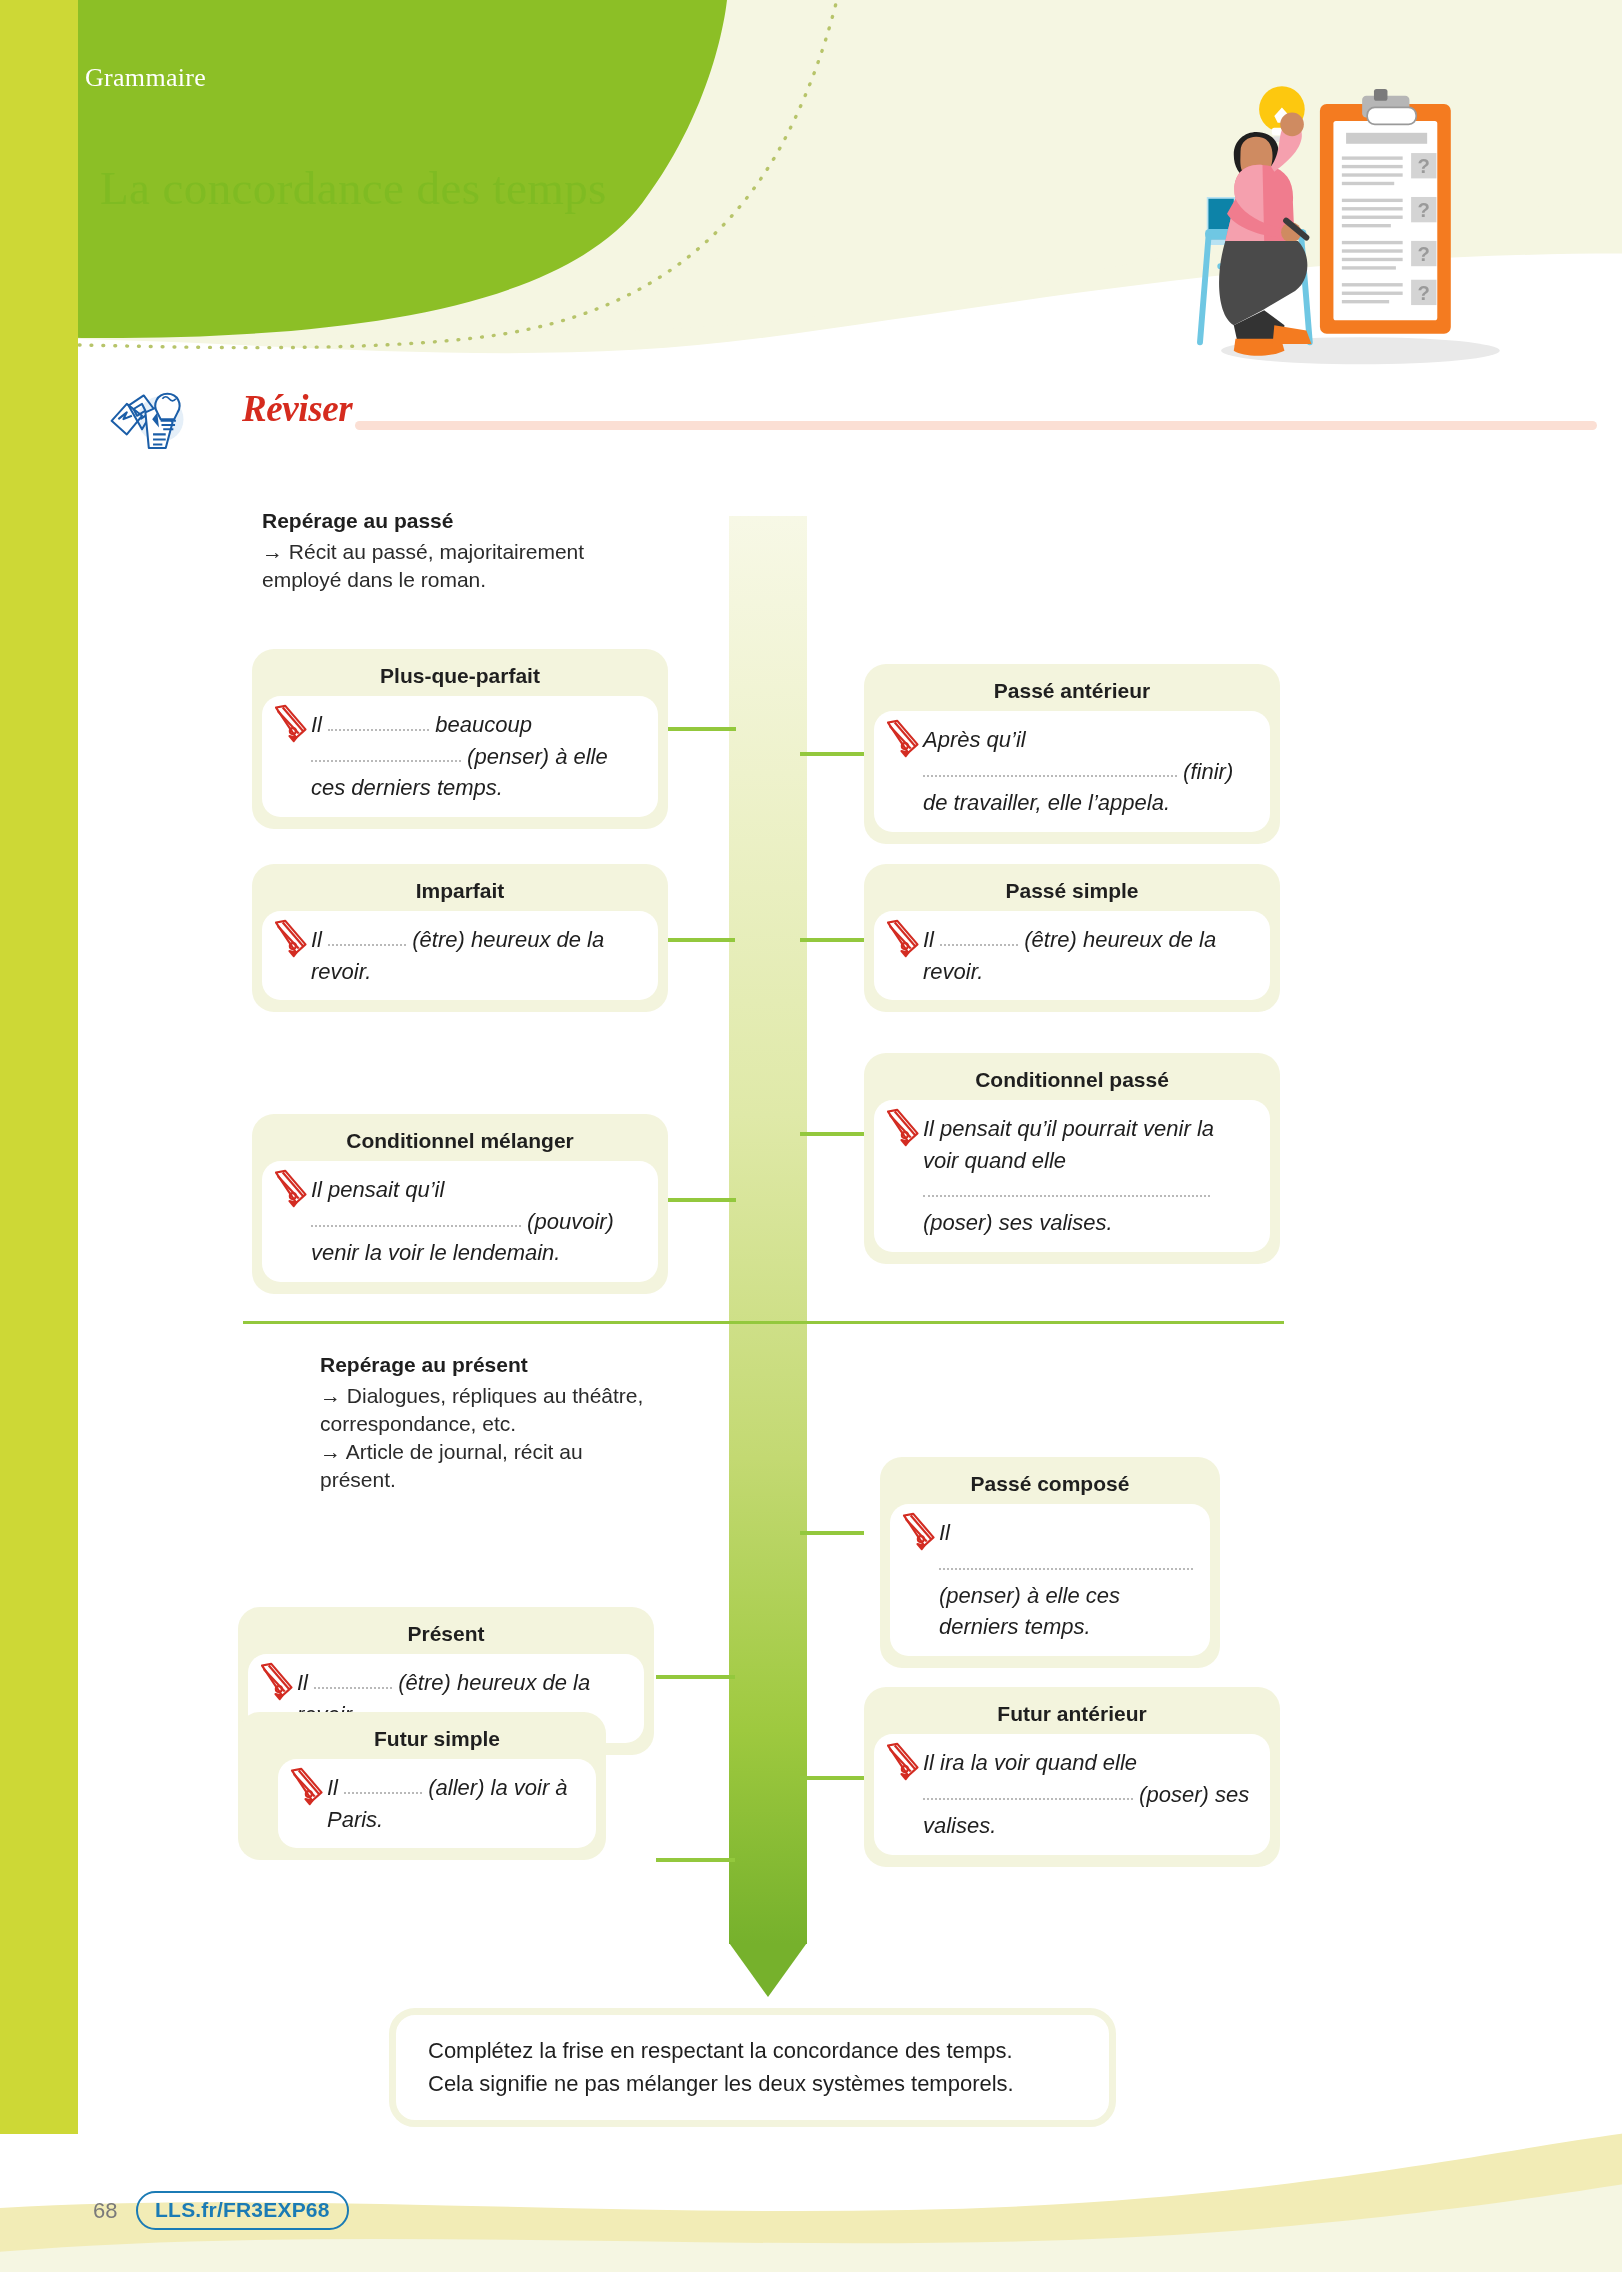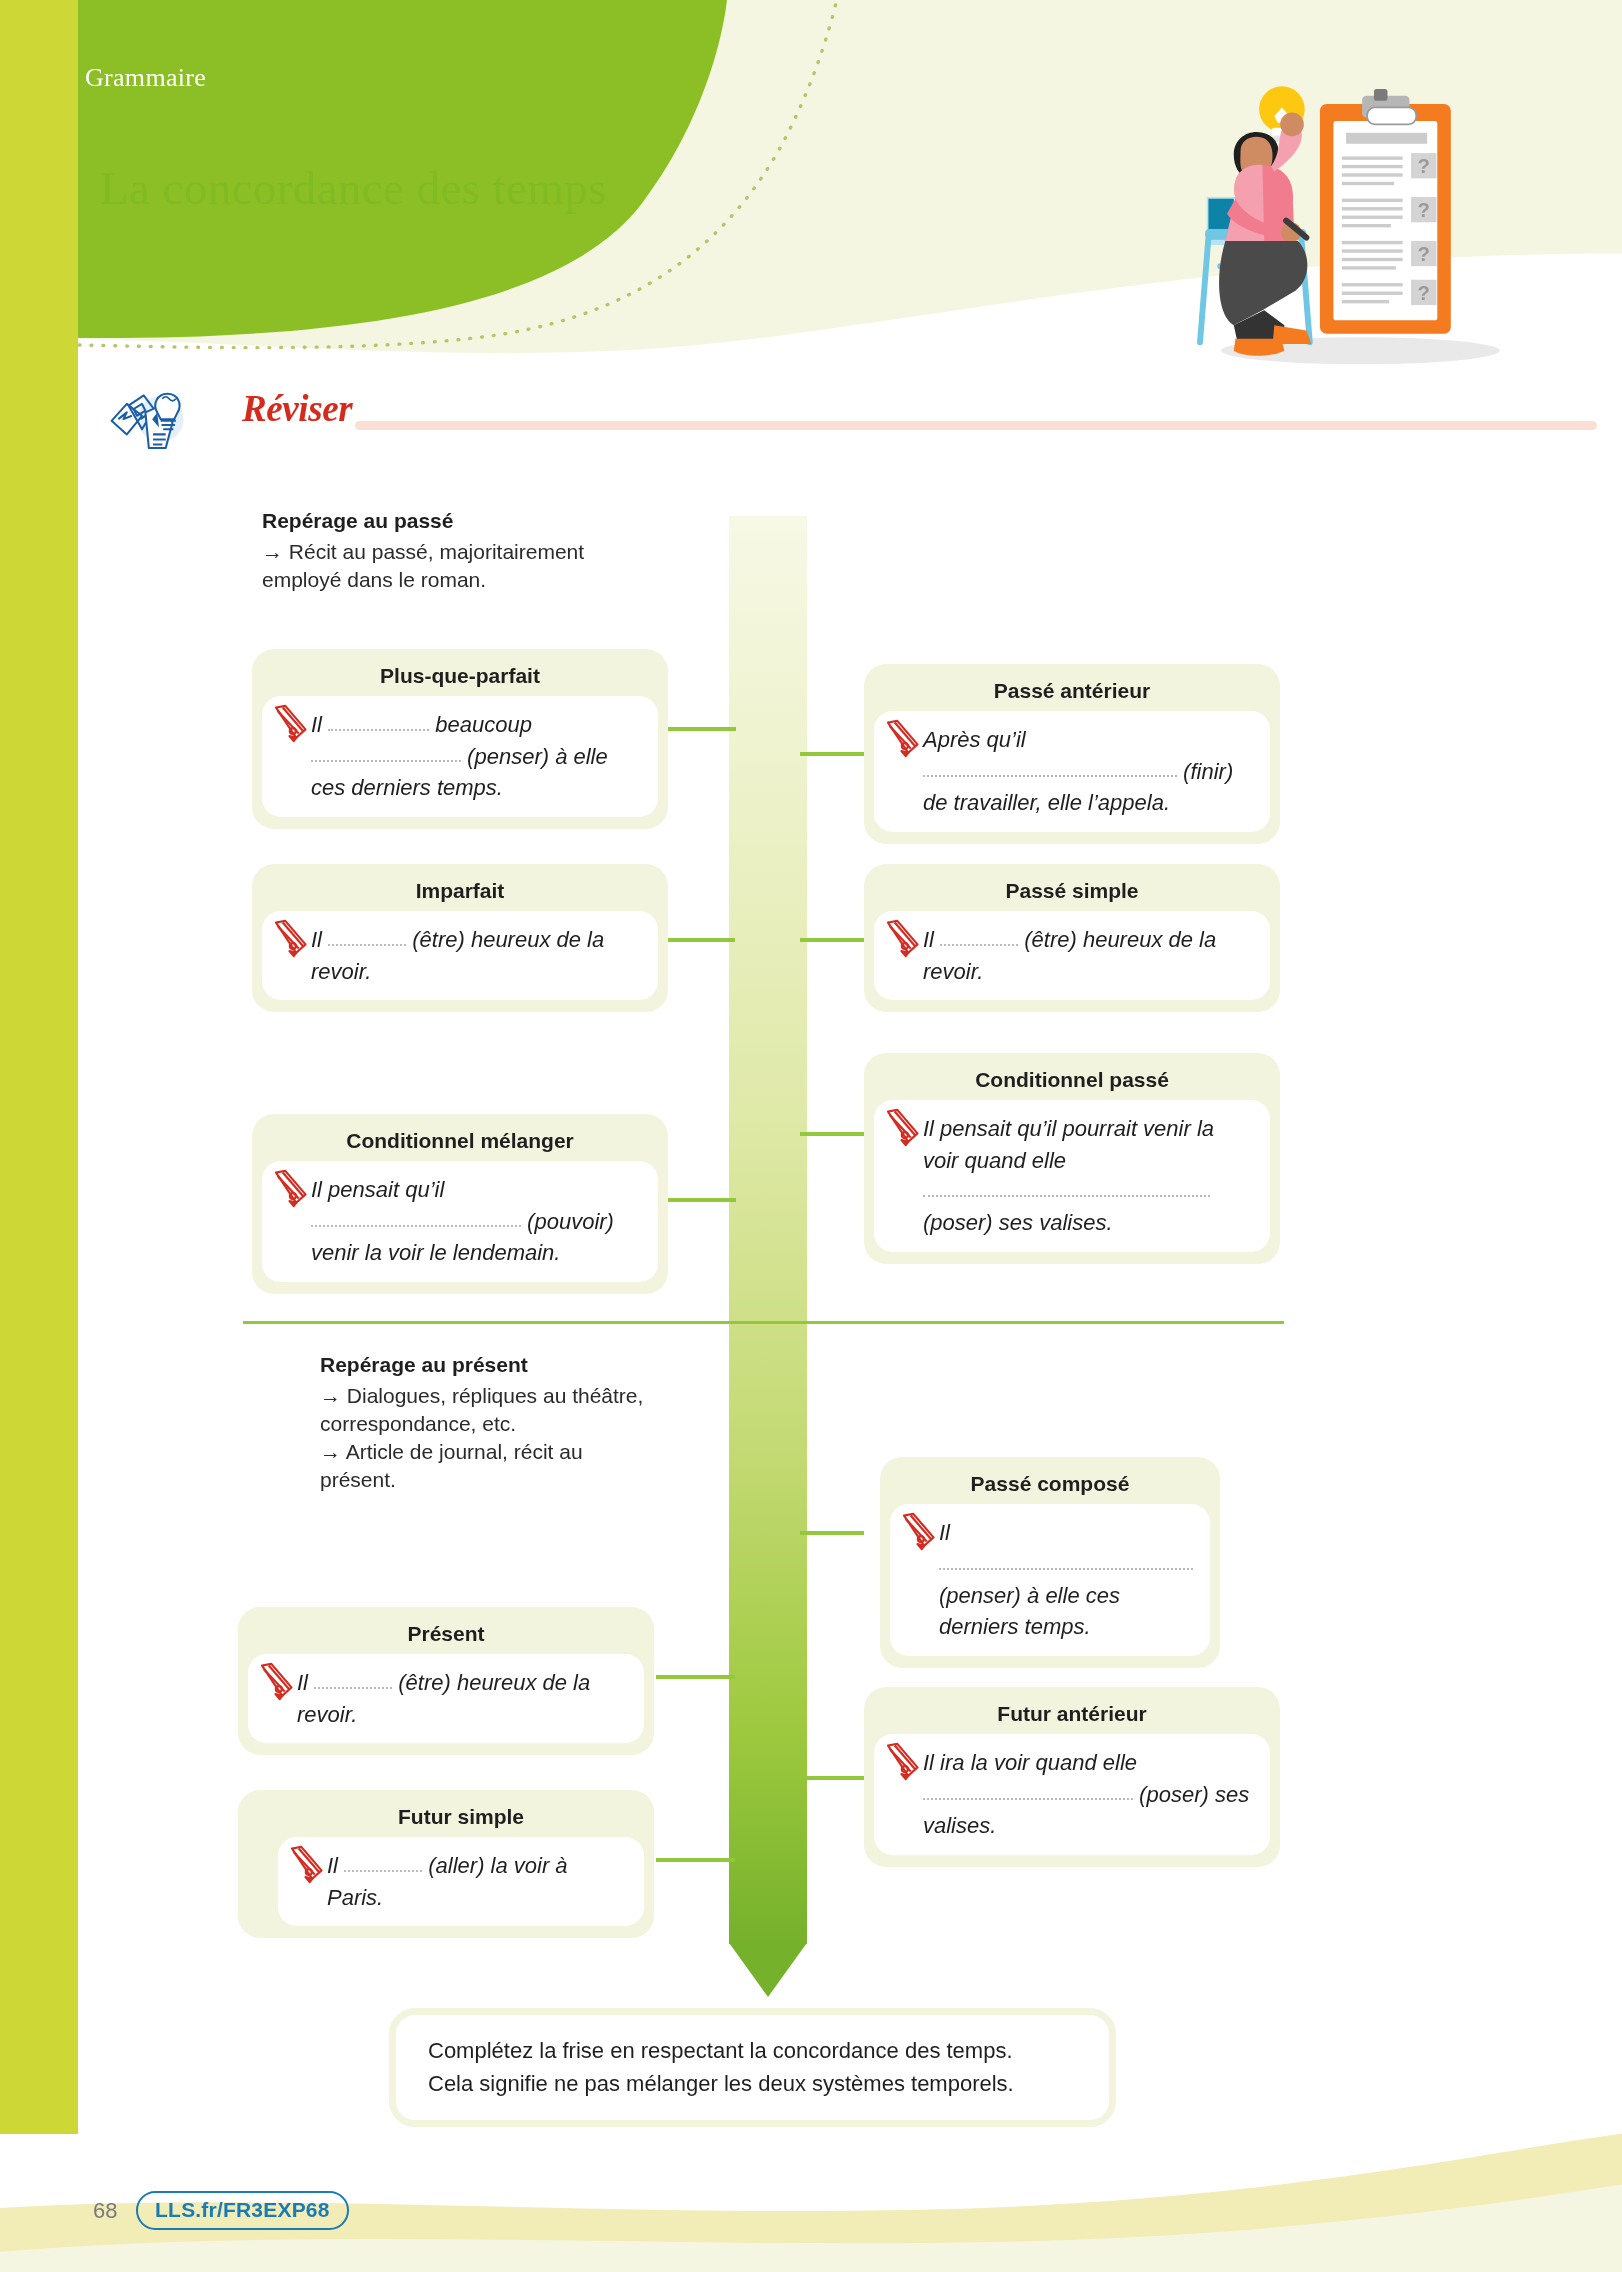--- a/index.html
+++ b/index.html
@@ -418,21 +418,21 @@
             <path d="M8,8 L33,35"></path>
             <path d="M14,4 L38,32"></path>
           <path d="M30,40 L27,44 L22,38 Z" fill="#d32c22"></path>
             <circle cx="26" cy="32" r="3.6"></circle>
         </g>
       </svg>
       <span>Il ira la voir quand elle <span class="blank b-xl"></span> (poser) ses valises.</span>
     </div>
   </div>
 
-  <div class="card" style="left:238px; top:1790px; width:416px;padding-left:40px;">
+  <div class="card" style="left:238px; top:1712px; width:368px;padding-left:40px;">
     <div class="card-title">Futur simple</div>
     <div class="card-body">
       <svg class="pencil-icon" viewBox="0 0 44 46">
         <g fill="none" stroke="#d32c22" stroke-width="2.6" stroke-linejoin="round">
           <path d="M6,4 L17,2 L41,30 L30,40 Z"></path>
             <path d="M8,8 L33,35"></path>
             <path d="M14,4 L38,32"></path>
           <path d="M30,40 L27,44 L22,38 Z" fill="#d32c22"></path>
             <circle cx="26" cy="32" r="3.6"></circle>
         </g>

